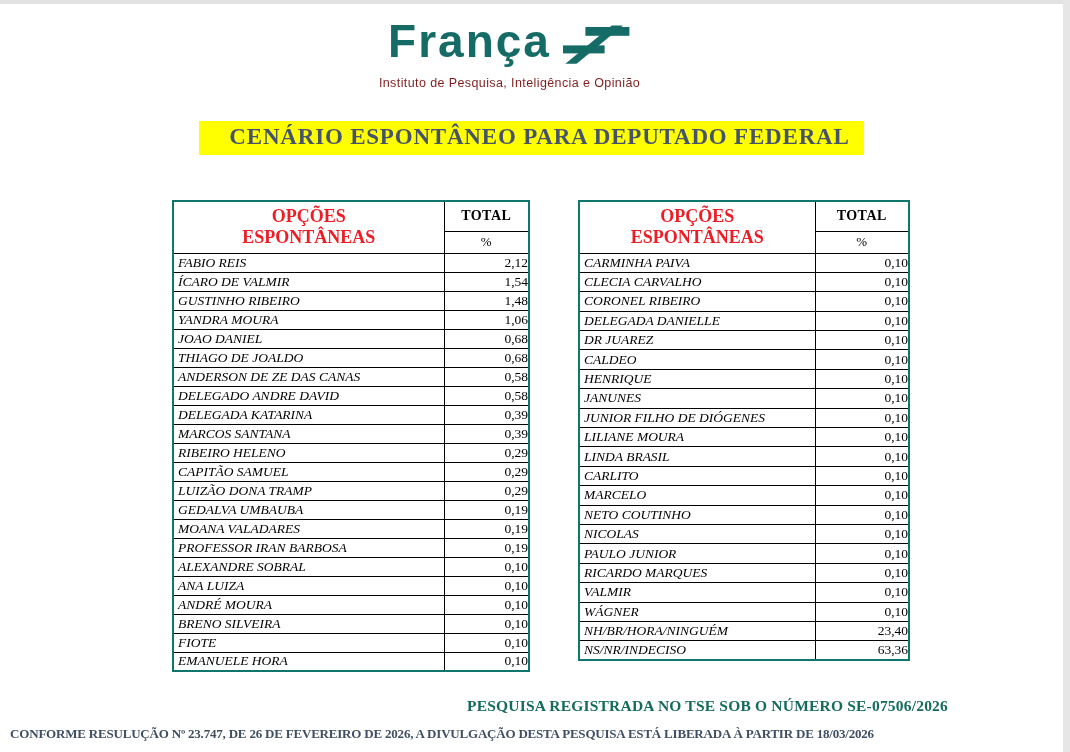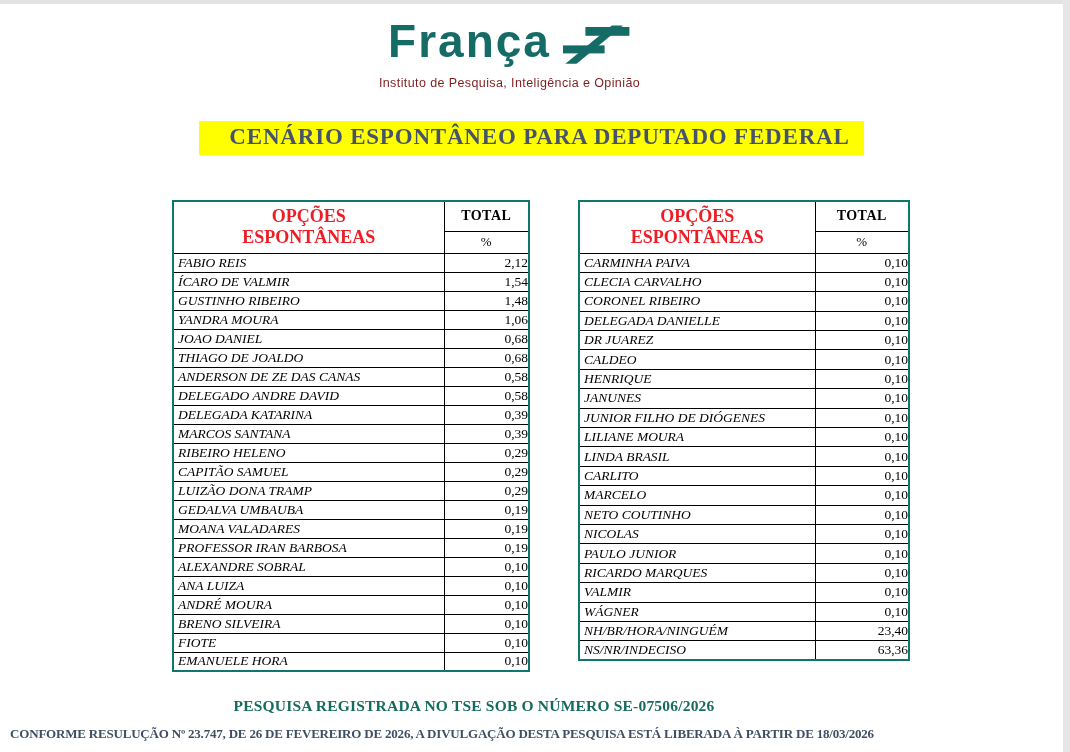--- a/index.html
+++ b/index.html
@@ -78,21 +78,21 @@
   .table-right .name-col  { width:236px; }
   .table-right .value-col { width:94px; }
   tbody td { font-size:13.5px; color:#000; }
   .table-left  tbody td { height:19px; }
   .table-right tbody td { height:19.4px; }
   td.name-cell  { padding-left:4px; text-align:left;font-style:italic; }
   td.value-cell { text-align:right; }
 
   
   .footer-line1 {
-    position:absolute; top:697px; left:0; width:948px; text-align:center;
+    position:absolute; top:697px; left:0; width:948px; text-align:right;
     color:#156b5e; font-size:15.5px; font-weight:bold; letter-spacing:0.2px;
   }
   .footer-line2 {
     position:absolute; top:726px; left:0; width:884px; text-align:center;
     color:#3f4f63; font-size:13px; font-weight:bold; letter-spacing:-0.2px;
   }
 </style>
 </head>
 <body>
 

